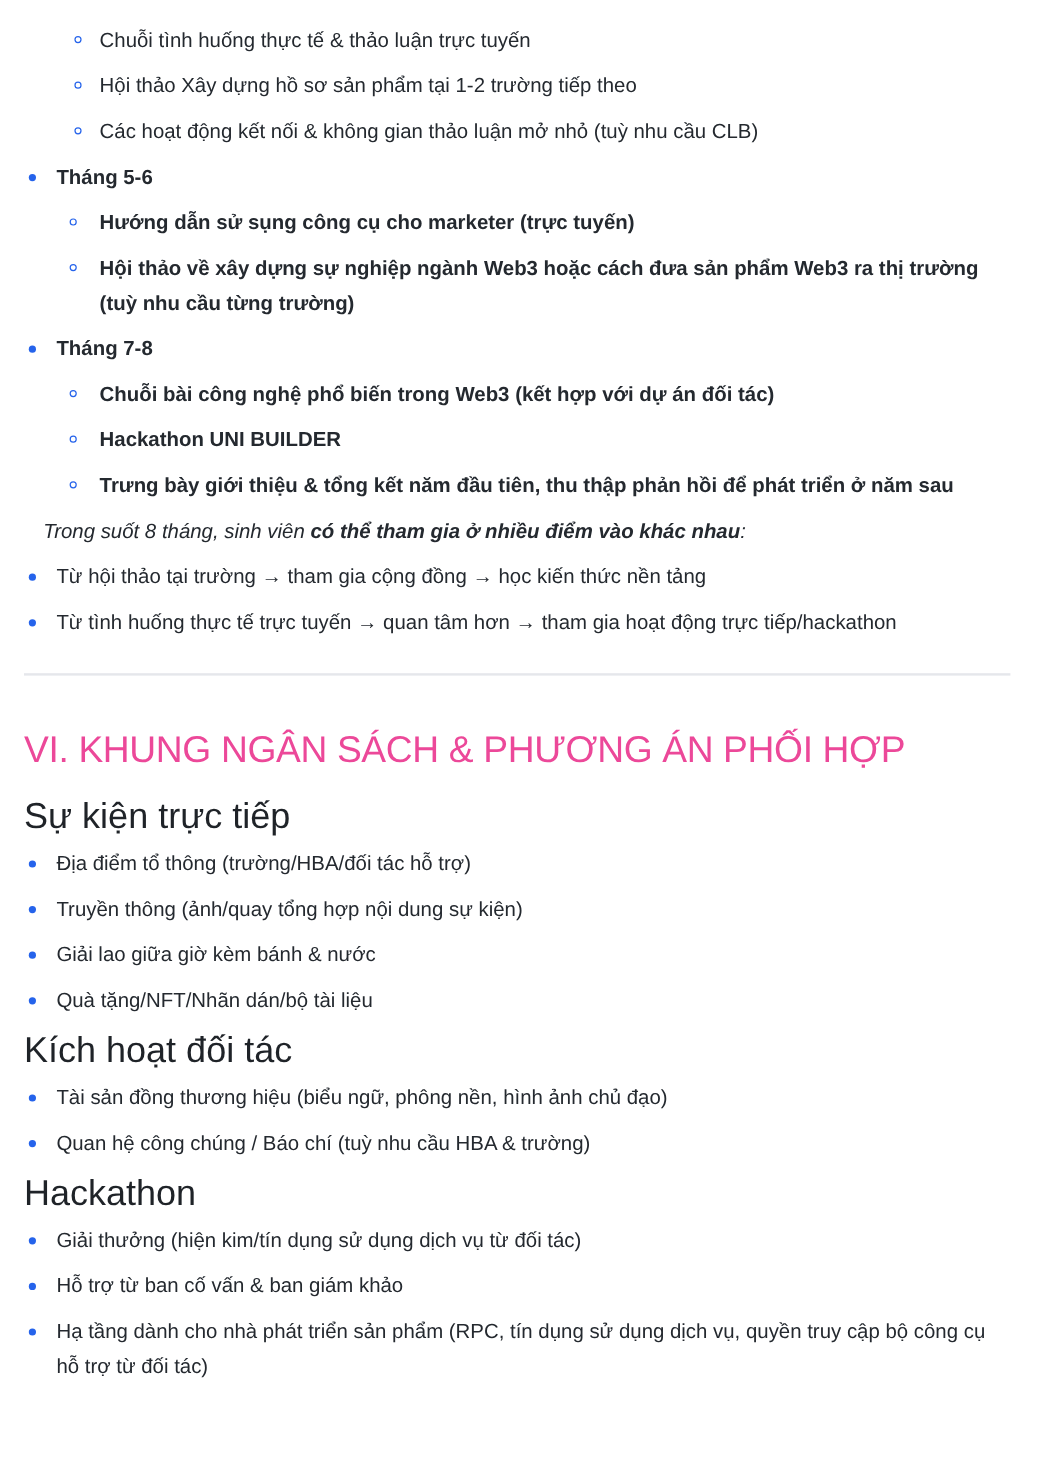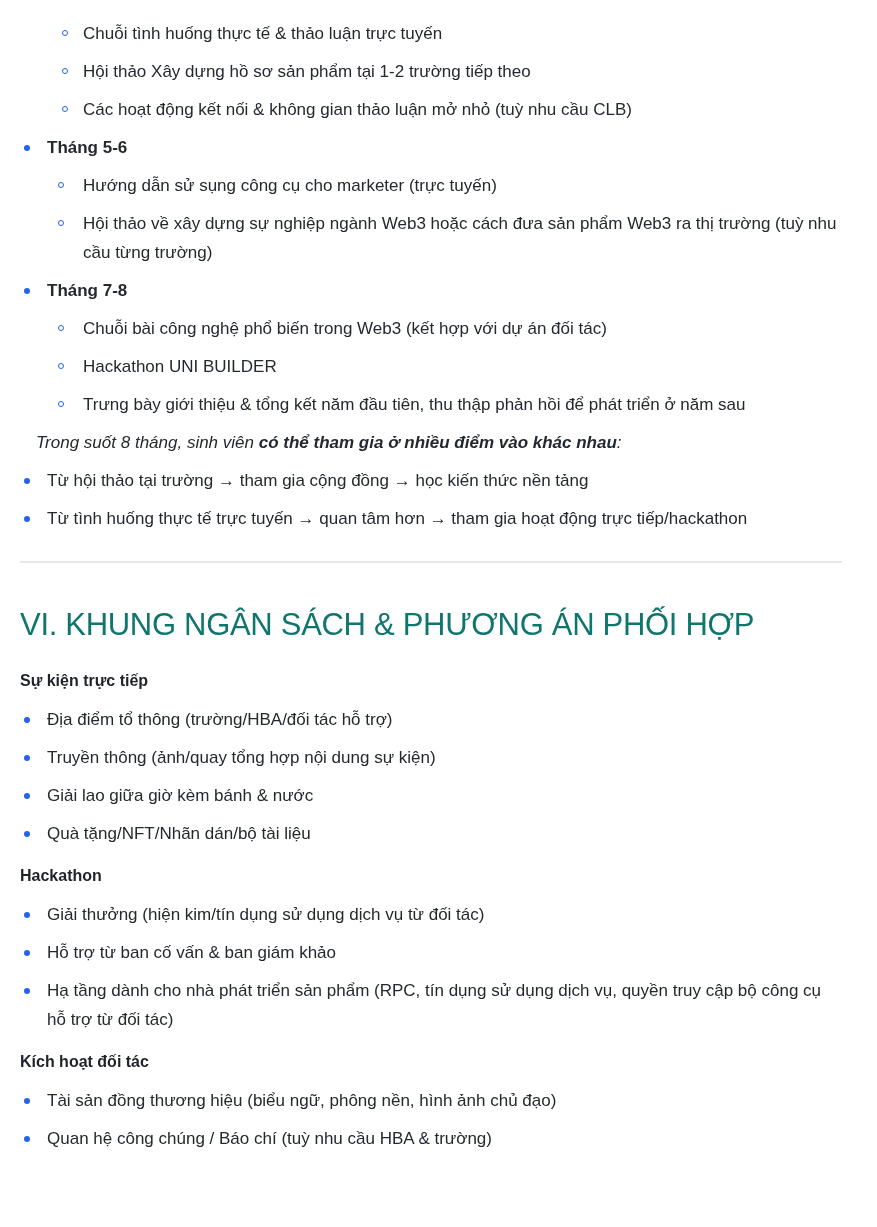--- a/index.html
+++ b/index.html
@@ -10,37 +10,37 @@
     font-size: 17px;
   }
   .doc { position: relative; padding: 0 35px 0 20px; }
   ul { list-style: none; margin: 0; padding: 0; }
   .l1 > li { position: relative; padding-left: 27px; line-height: 29px; margin-bottom: 9px; }
   .l1 > li > .dot {
     position: absolute; left: 4px; top: 12px; width: 6px; height: 6px;
     border-radius: 50%; background: #2563eb;
   }
   .l2 { margin-top: 9px; }
-  .l2 > li { position: relative; padding-left: 36px; line-height: 29px; margin-bottom: 9px; }
+  .l2 > li { position: relative; padding-left: 36px; line-height: 29px; margin-bottom: 9px; font-weight: bold; }
   .l2 > li > .ring {
     position: absolute; left: 11px; top: 11px; width: 4px; height: 4px;
     border-radius: 50%; border: 1.3px solid #2563eb; background: #fff;
   }
   .top-list { padding-top: 19px; }
   .top-list > li.sub { padding-left: 63px; }
   .top-list > li.sub > .ring {
     position: absolute; left: 42px; top: 11px; width: 4px; height: 4px;
     border-radius: 50%; border: 1.3px solid #2563eb;
   }
   .month { font-weight: bold; }
   p.para { margin: 0 0 9px 16px; line-height: 29px; font-style: italic; }
   p.para b { font-weight: bold; }
   hr.divider { border: 0; border-top: 2px solid #e5e7eb; margin: 28px 0 42px 0; }
-  h2.section { font-size: 31px; font-weight: normal; margin: 0 0 20px 0; line-height: 40px; color: #0f766e; letter-spacing: -0.3px; }
-  h3.sub { font-size: 16px; font-weight: bold; margin: 0 0 8px 0; line-height: 32px; color: #1f2328; }
+  h2.section { font-size: 31px; font-weight: normal; margin: 0 0 20px 0; line-height: 40px; color: #ec4899; letter-spacing: -0.3px; }
+  h3.sub { font-size: 30px; font-weight: normal; margin: 0 0 8px 0; line-height: 32px; color: #1f2328; }
   .group { margin-bottom: 12px; }
 </style>
 </head>
 <body>
 
 <div class="doc">
 
   <ul class="l1 top-list">
     <li class="sub">
       <span class="ring"></span>
@@ -113,29 +113,29 @@
     <h3 class="sub">Sự kiện trực tiếp</h3>
     <ul class="l1">
       <li><span class="dot"></span><span>Địa điểm tổ thông (trường/HBA/đối tác hỗ trợ)</span></li>
       <li><span class="dot"></span><span>Truyền thông (ảnh/quay tổng hợp nội dung sự kiện)</span></li>
       <li><span class="dot"></span><span>Giải lao giữa giờ kèm bánh &amp; nước</span></li>
       <li><span class="dot"></span><span>Quà tặng/NFT/Nhãn dán/bộ tài liệu</span></li>
     </ul>
   </div>
 
   <div class="group">
+    <h3 class="sub">Kích hoạt đối tác</h3>
+    <ul class="l1">
+      <li><span class="dot"></span><span>Tài sản đồng thương hiệu (biểu ngữ, phông nền, hình ảnh chủ đạo)</span></li>
+      <li><span class="dot"></span><span>Quan hệ công chúng / Báo chí (tuỳ nhu cầu HBA &amp; trường)</span></li>
+    </ul>
+  </div>
+
+  <div class="group">
     <h3 class="sub">Hackathon</h3>
     <ul class="l1">
       <li><span class="dot"></span><span>Giải thưởng (hiện kim/tín dụng sử dụng dịch vụ từ đối tác)</span></li>
       <li><span class="dot"></span><span>Hỗ trợ từ ban cố vấn &amp; ban giám khảo</span></li>
       <li><span class="dot"></span><span>Hạ tầng dành cho nhà phát triển sản phẩm (RPC, tín dụng sử dụng dịch vụ, quyền truy cập bộ công cụ hỗ trợ từ đối tác)</span></li>
     </ul>
   </div>
 
-  <div class="group">
-    <h3 class="sub">Kích hoạt đối tác</h3>
-    <ul class="l1">
-      <li><span class="dot"></span><span>Tài sản đồng thương hiệu (biểu ngữ, phông nền, hình ảnh chủ đạo)</span></li>
-      <li><span class="dot"></span><span>Quan hệ công chúng / Báo chí (tuỳ nhu cầu HBA &amp; trường)</span></li>
-    </ul>
-  </div>
-
 </div>
 
 </body></html>

